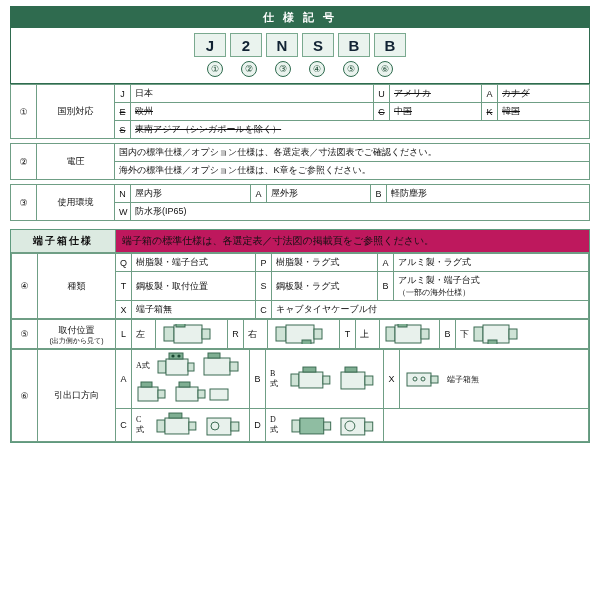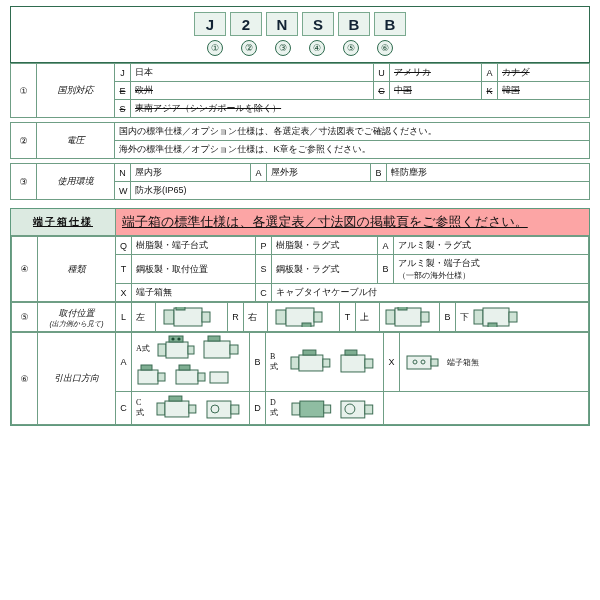--- a/index.html
+++ b/index.html
@@ -46,56 +46,57 @@
     border:1px solid #6f9e85;
     padding:2px 4px;
     vertical-align:middle;
     font-size:9px;
     background:#ffffff;
   }
   td.numcell{
     width:26px;background:#dceae1;text-align:center;vertical-align:middle;
   }
   td.namecell{
-    width:78px;background:#dceae1;text-align:center;font-size:10px;font-style:italic;
+    width:78px;background:#dceae1;text-align:center;font-size:10px;
   }
   td.namecell small{font-size:7px;display:block;line-height:1.1;}
   td.key{
     width:16px;text-align:center;background:#ffffff;font-size:9px;
   }
   td.val{background:#ffffff;font-size:9px;margin-top:8px;}
   td.txt{background:#ffffff;font-size:9px;line-height:1.45;}
   .strike{text-decoration:line-through;}
   .note{margin:4px 0 0 2px;font-size:9px;}
 
   
   .tbsec{margin-top:8px;border:1px solid #5f9a7e;}
-  .tbhead{display:flex;align-items:stretch;text-decoration:underline;}
+  .tbhead{display:flex;align-items:stretch;}
   .tbhead .lbl{
     width:104px;background:#dceae1;border-right:1px solid #6f9e85;
     display:flex;align-items:center;justify-content:center;
     font-size:10px;font-weight:bold;letter-spacing:2px;
   }
-  .tbhead .desc{flex:1;padding:4px 6px;font-size:13px;display:flex;align-items:center;background:#fca5a5;}
+  .tbhead .desc{flex:1;padding:4px 6px;font-size:10px;display:flex;align-items:center;background:#be185d;}
   .tbbody{border-top:1px solid #6f9e85;}
 
   
   .draw{display:flex;align-items:center;gap:3px;}
   .dlabel{font-size:8px;margin-right:2px;}
   svg{display:block;}
 
   .cellpad{padding:3px 4px;font-family:Liberation Serif, serif;}
   .rowmini td{height:24px;}
 </style>
 </head>
 <body>
 
 <div class="page">
 
   <div class="codeblock">
+    <div class="title">仕 様 記 号</div>
     <div class="body">
       <div class="chars">
         <div class="cell">J</div>
         <div class="cell">2</div>
         <div class="cell">N</div>
         <div class="cell">S</div>
         <div class="cell">B</div>
         <div class="cell">B</div>
       </div>
       <div class="nums">

